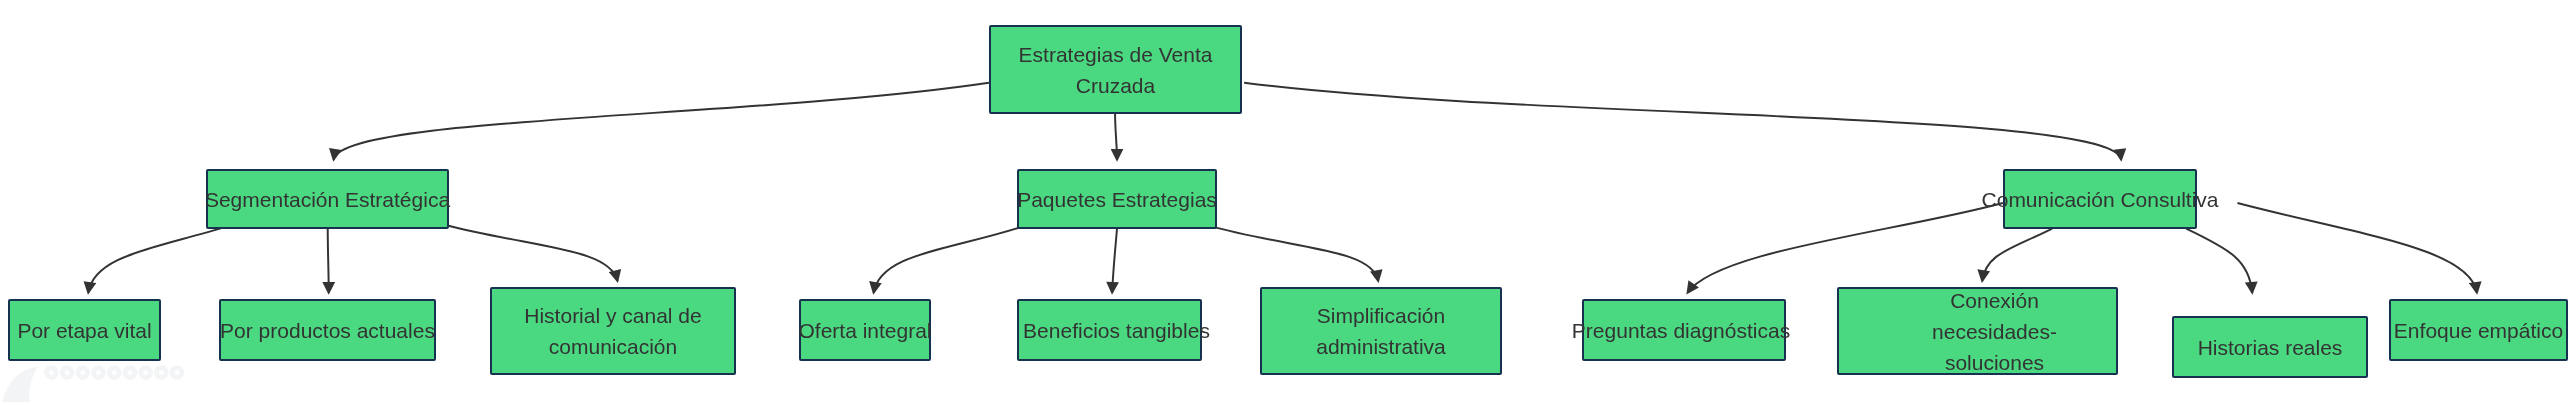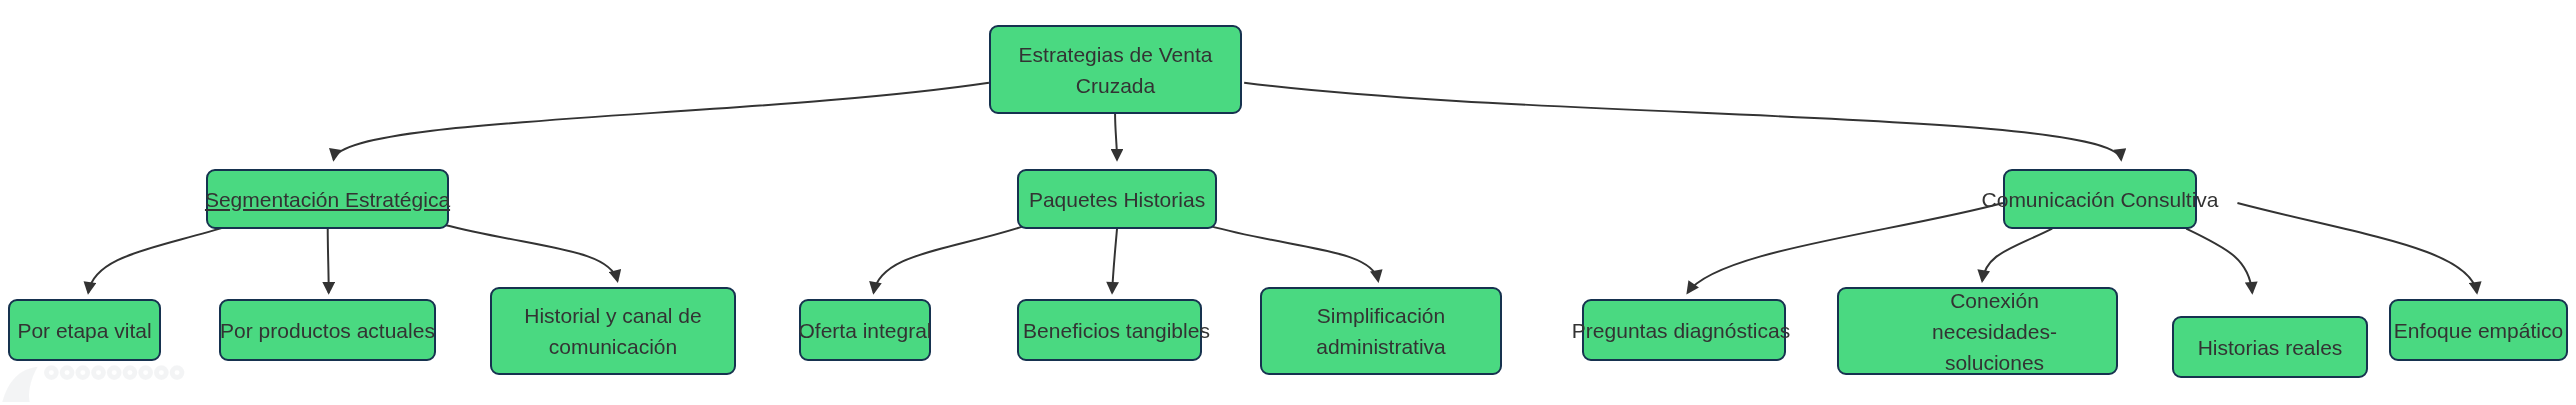--- a/index.html
+++ b/index.html
@@ -35,30 +35,30 @@
   }
   .arrowhead { fill: var(--edge-color); }
   .node {
     position: absolute;
     display: flex;
     align-items: center;
     justify-content: center;
     text-align: center;
     background: var(--node-fill);
     border: 2.5px solid var(--node-border);
-    border-radius: 9px;
+    border-radius: 2px;
     color: var(--text-color);
     font-size: 21px;
     line-height: 31px;
     padding: 4px 14px;
   }
   .node.single { white-space: nowrap; }
   
   #n-root          { left:989px; top:25px;  width:253px; height:89px; }
-  #n-segmentacion  { left:206px;  top:169px; width:243px; height:60px;text-decoration:underline; }
+  #n-segmentacion  { left:206px;  top:169px; width:243px; height:60px; }
   #n-paquetes      { left:1017px; top:169px; width:200px; height:60px; }
   #n-comunicacion  { left:2003px; top:169px; width:194px; height:60px; }
   #n-etapa         { left:8px;    top:299px; width:153px; height:62px; }
   #n-productos     { left:219px;  top:299px; width:217px; height:62px; }
   #n-historial     { left:490px;  top:287px; width:246px; height:88px; }
   #n-oferta        { left:799px;  top:299px; width:132px; height:62px; }
   #n-beneficios    { left:1017px; top:299px; width:185px; height:62px;padding-left:28px; }
   #n-simplificacion{ left:1260px; top:287px; width:242px; height:88px; }
   #n-preguntas     { left:1582px; top:299px; width:204px; height:62px;padding-left:8px; }
   #n-conexion      { left:1837px; top:287px; width:281px; height:88px;padding-left:48px; }
@@ -93,21 +93,21 @@
     <path class="edge" d="M1226,229 C1312,253 1392,252 1398,285" marker-end="url(#arrow)"></path>
     <path class="edge" d="M2032,206 C1920,236 1742,254 1712,297" marker-end="url(#arrow)"></path>
     <path class="edge" d="M2082,232 C2040,253 2015,257 2011,285" marker-end="url(#arrow)"></path>
     <path class="edge" d="M2218,232 C2262,253 2282,264 2285,297" marker-end="url(#arrow)"></path>
     <path class="edge" d="M2270,206 C2392,238 2506,252 2513,297" marker-end="url(#arrow)"></path>
   </svg>
 
   <div class="node" id="n-root">Estrategias de Venta Cruzada</div>
 
   <div class="node single" id="n-segmentacion">Segmentación Estratégica</div>
-  <div class="node single" id="n-paquetes">Paquetes Historias</div>
+  <div class="node single" id="n-paquetes">Paquetes Estrategias</div>
   <div class="node single" id="n-comunicacion">Comunicación Consultiva</div>
 
   <div class="node single" id="n-etapa">Por etapa vital</div>
   <div class="node single" id="n-productos">Por productos actuales</div>
   <div class="node" id="n-historial">Historial y canal de comunicación</div>
   <div class="node single" id="n-oferta">Oferta integral</div>
   <div class="node single" id="n-beneficios">Beneficios tangibles</div>
   <div class="node" id="n-simplificacion">Simplificación administrativa</div>
   <div class="node single" id="n-preguntas">Preguntas diagnósticas</div>
   <div class="node" id="n-conexion">Conexión necesidades-soluciones</div>

